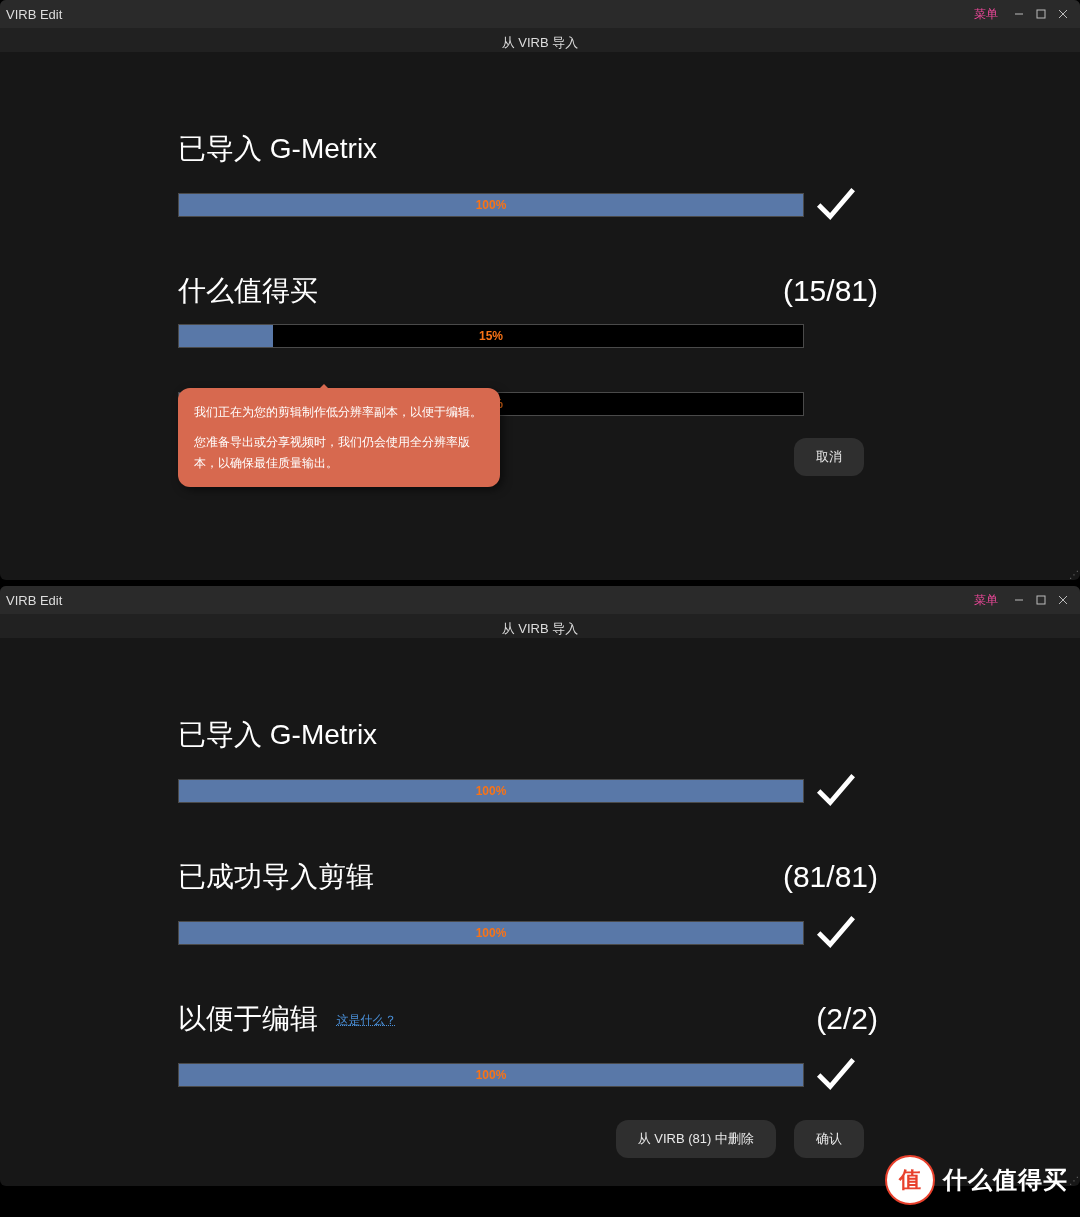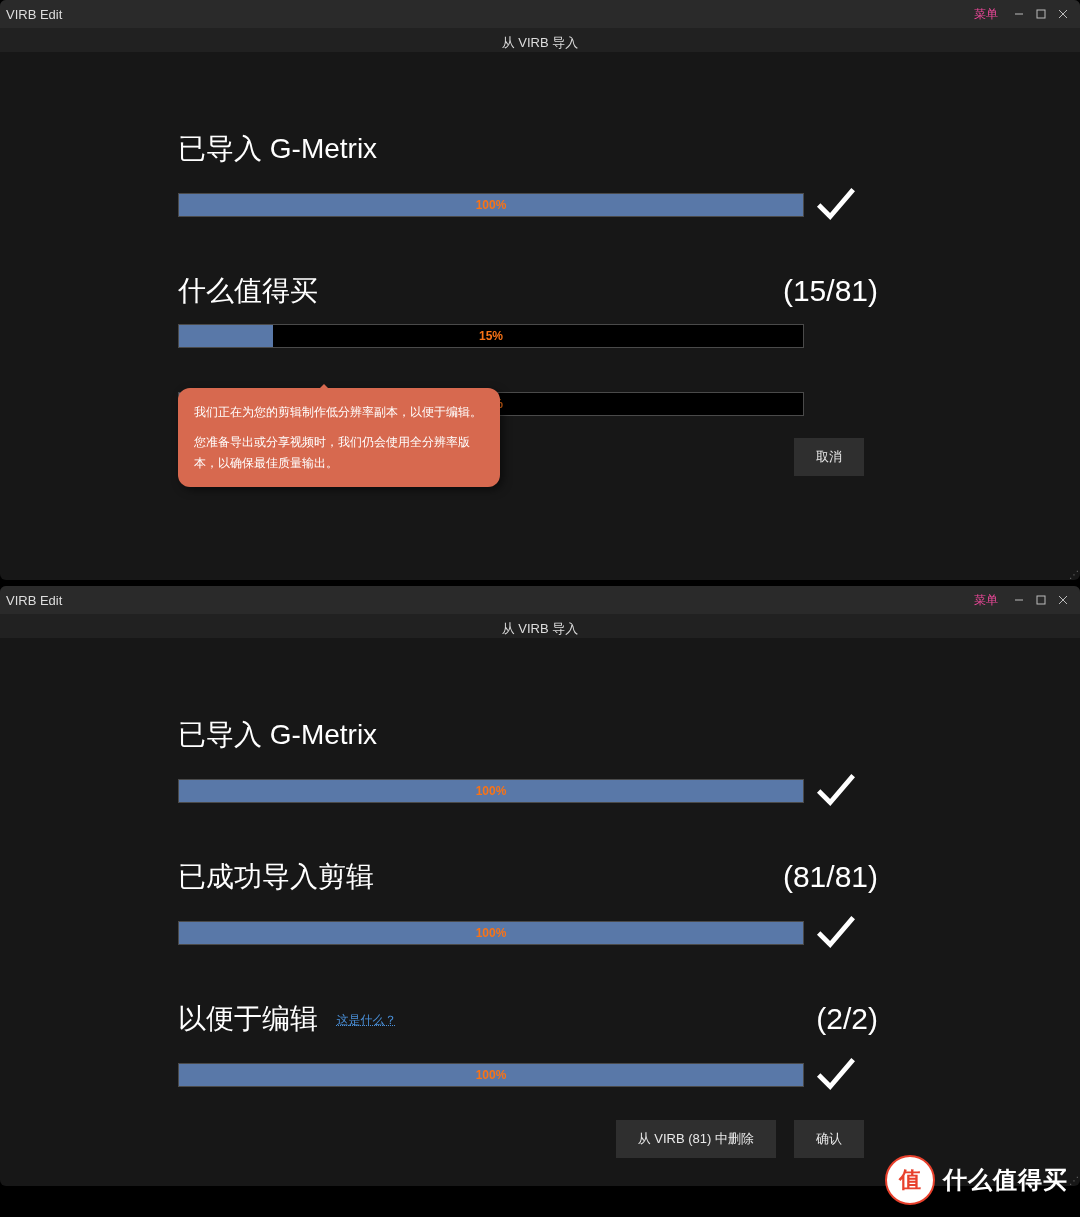--- a/index.html
+++ b/index.html
@@ -21,21 +21,21 @@
   .rowcount{font-size:30px;font-weight:400;color:#fff;}
   .whatsthis{font-size:12px;color:#4a90d9;text-decoration:underline dotted;margin-left:14px;cursor:pointer;position:relative;top:-4px;}
   .bararea{display:flex;align-items:center;}
   .bar{flex:0 0 624px;height:22px;background:#000;border:1px solid #4a4a4a;position:relative;}
   .fill{position:absolute;left:0;top:0;bottom:0;background:#5978a8;}
   .pct{position:absolute;left:0;right:0;top:0;bottom:0;display:flex;align-items:center;justify-content:center;font-size:12px;font-weight:600;color:#f97316;}
   .check{flex:0 0 60px;display:flex;align-items:center;justify-content:center;}
   .check svg{width:46px;height:46px;}
   .section-gap{height:28px;}
   .btnrow{display:flex;justify-content:flex-end;gap:18px;margin-top:22px;margin-right:14px;}
-  .btn{background:#2f2f2f;color:#eaeaea;font-size:13px;padding:10px 22px;cursor:pointer;}
+  .btn{background:#2f2f2f;color:#eaeaea;font-size:13px;padding:10px 22px;cursor:pointer;border-radius:12px;}
   .tooltip{position:absolute;left:178px;top:388px;width:290px;background:#d7694f;color:#fff;font-size:12px;line-height:1.7;padding:14px 16px;border-radius:12px;box-shadow:3px 3px 8px rgba(0,0,0,0.5);}
   .tooltip:before{content:"";position:absolute;top:-10px;left:140px;border:6px solid transparent;border-bottom-color:#d7694f;}
   .resize{position:absolute;right:2px;bottom:2px;color:#666;font-size:10px;line-height:6px;letter-spacing:-1px;}
   .watermark{position:fixed;right:12px;bottom:12px;display:flex;align-items:center;gap:8px;}
   .wm-circle{width:46px;height:46px;border-radius:50%;background:#fff;display:flex;align-items:center;justify-content:center;color:#e8402c;font-size:22px;font-weight:bold;border:2px solid #e8402c;}
   .wm-text{color:#fff;font-size:24px;font-weight:bold;letter-spacing:1px;}
 </style>
 </head>
 <body>
 

